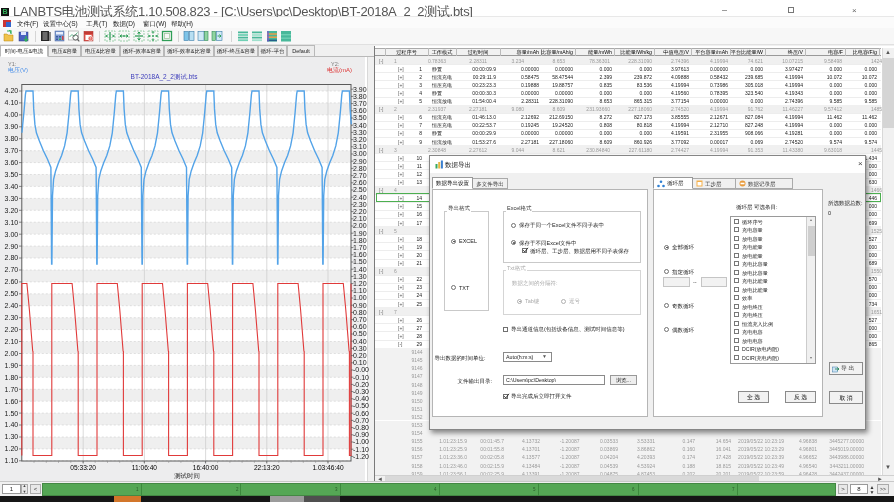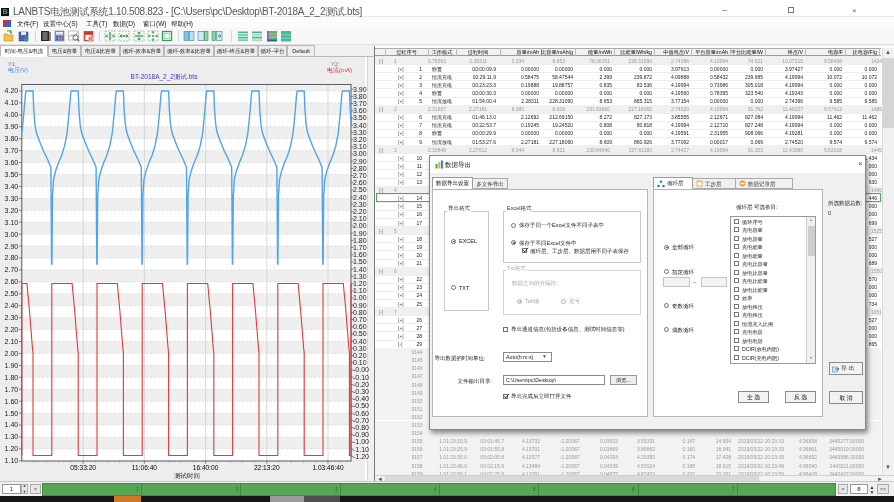--- a/index.html
+++ b/index.html
@@ -1,16 +1,16 @@
 <!DOCTYPE html>
 <html><head><meta charset="utf-8"><style>*{margin:0;padding:0;box-sizing:border-box;font-family:"Liberation Sans",sans-serif;}body{width:894px;height:502px;overflow:hidden;background:#fff;position:relative;box-shadow:inset 1px 0 0 #c0c0c0, inset -1px 0 0 #c0c0c0;}</style></head><body>
 <div style="position:absolute;left:0;top:0;width:894px;height:17px;background:#ffffff;border-bottom:1px solid #e8e8e8;"></div>
 <div style="position:absolute;left:1px;top:8px;width:8px;height:8px;background:#111;"></div>
 <div style="position:absolute;left:2.5px;top:8px;width:6px;height:8px;color:#2fae57;font-size:7px;font-weight:bold;line-height:8px;">B</div>
-<div style="position:absolute;left:13px;top:8px;font-size:10px;line-height:8.2px;color:#555;white-space:nowrap;letter-spacing:-0.3px;">LANBTS电池测试系统1.10.508.823 - [C:\Users\pc\Desktop\BT-2018A_2_2测试.bts]</div>
+<div style="position:absolute;left:13px;top:8px;font-size:13px;line-height:8.2px;color:#555;white-space:nowrap;letter-spacing:-0.3px;">LANBTS电池测试系统1.10.508.823 - [C:\Users\pc\Desktop\BT-2018A_2_2测试.bts]</div>
 <div style="position:absolute;left:722px;top:5px;font-size:9px;line-height:10px;color:#666;white-space:nowrap;">–</div>
 <div style="position:absolute;left:788px;top:7px;width:6px;height:6px;border:1px solid #777;"></div>
 <div style="position:absolute;left:852px;top:6px;font-size:8px;line-height:9px;color:#666;white-space:nowrap;">×</div>
 <div style="position:absolute;left:0;top:17px;width:894px;height:11px;background:#fbfbfb;"></div>
 <div style="position:absolute;left:3px;top:20px;width:8px;height:7px;background:#c33;"></div>
 <div style="position:absolute;left:6px;top:22px;width:5px;height:5px;background:#36c;"></div>
 <div style="position:absolute;left:17px;top:19.5px;font-size:6.5px;line-height:7.5px;color:#222;white-space:nowrap;">文件(F)</div>
 <div style="position:absolute;left:43px;top:19.5px;font-size:6.5px;line-height:7.5px;color:#222;white-space:nowrap;">设置中心(S)</div>
 <div style="position:absolute;left:86px;top:19.5px;font-size:6.5px;line-height:7.5px;color:#222;white-space:nowrap;">工具(T)</div>
 <div style="position:absolute;left:113px;top:19.5px;font-size:6.5px;line-height:7.5px;color:#222;white-space:nowrap;">数据(D)</div>

